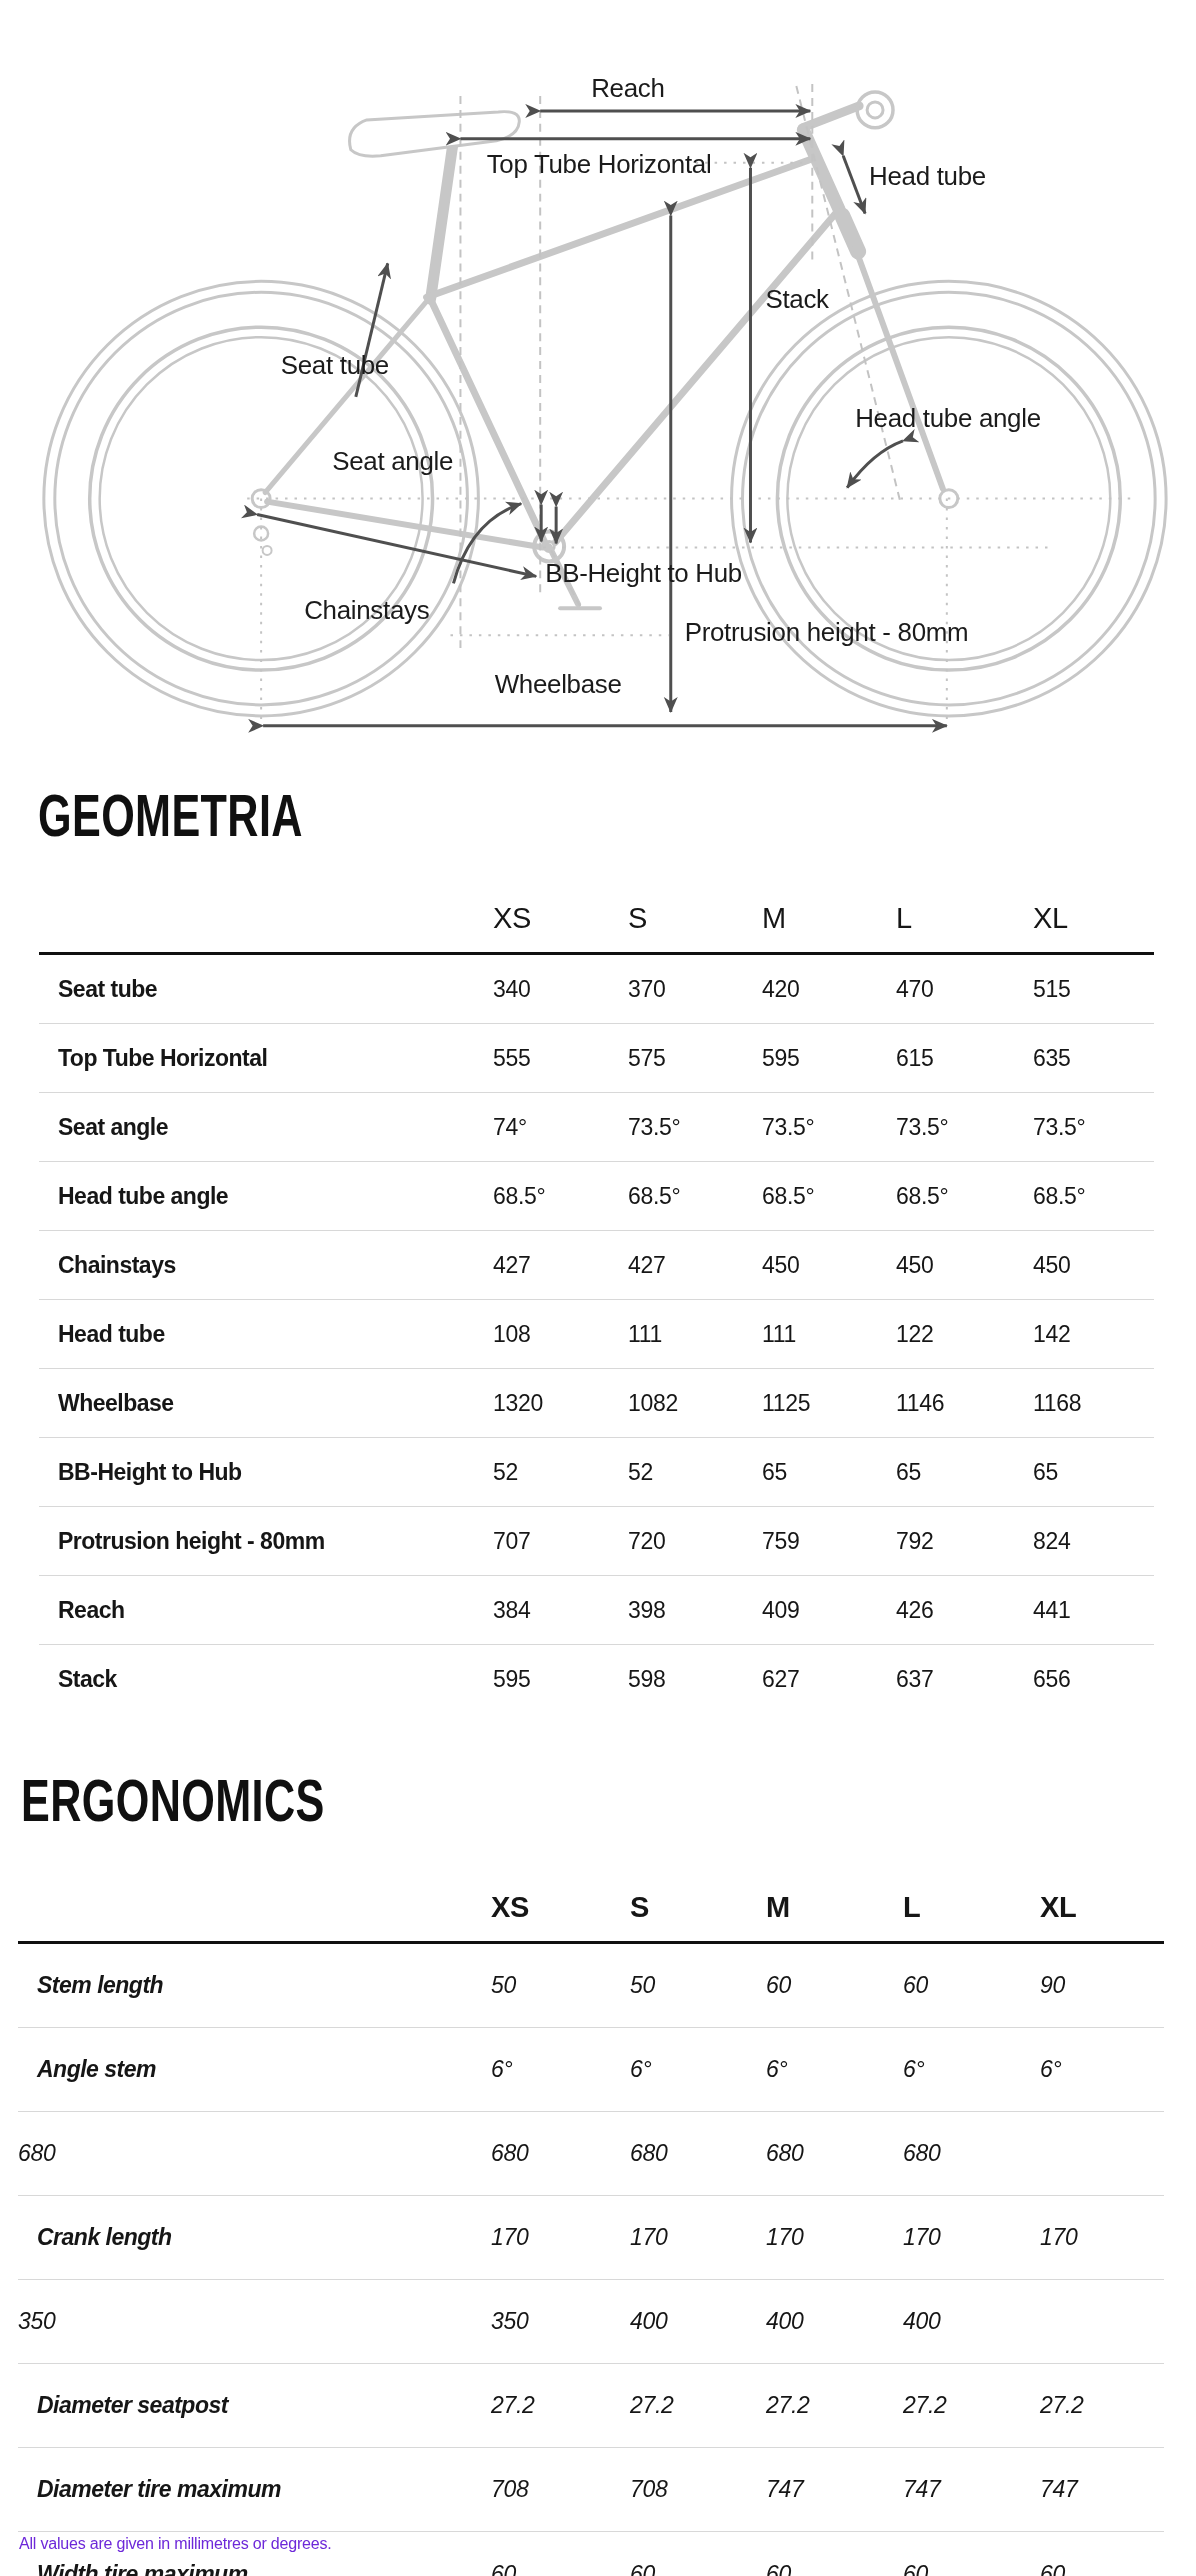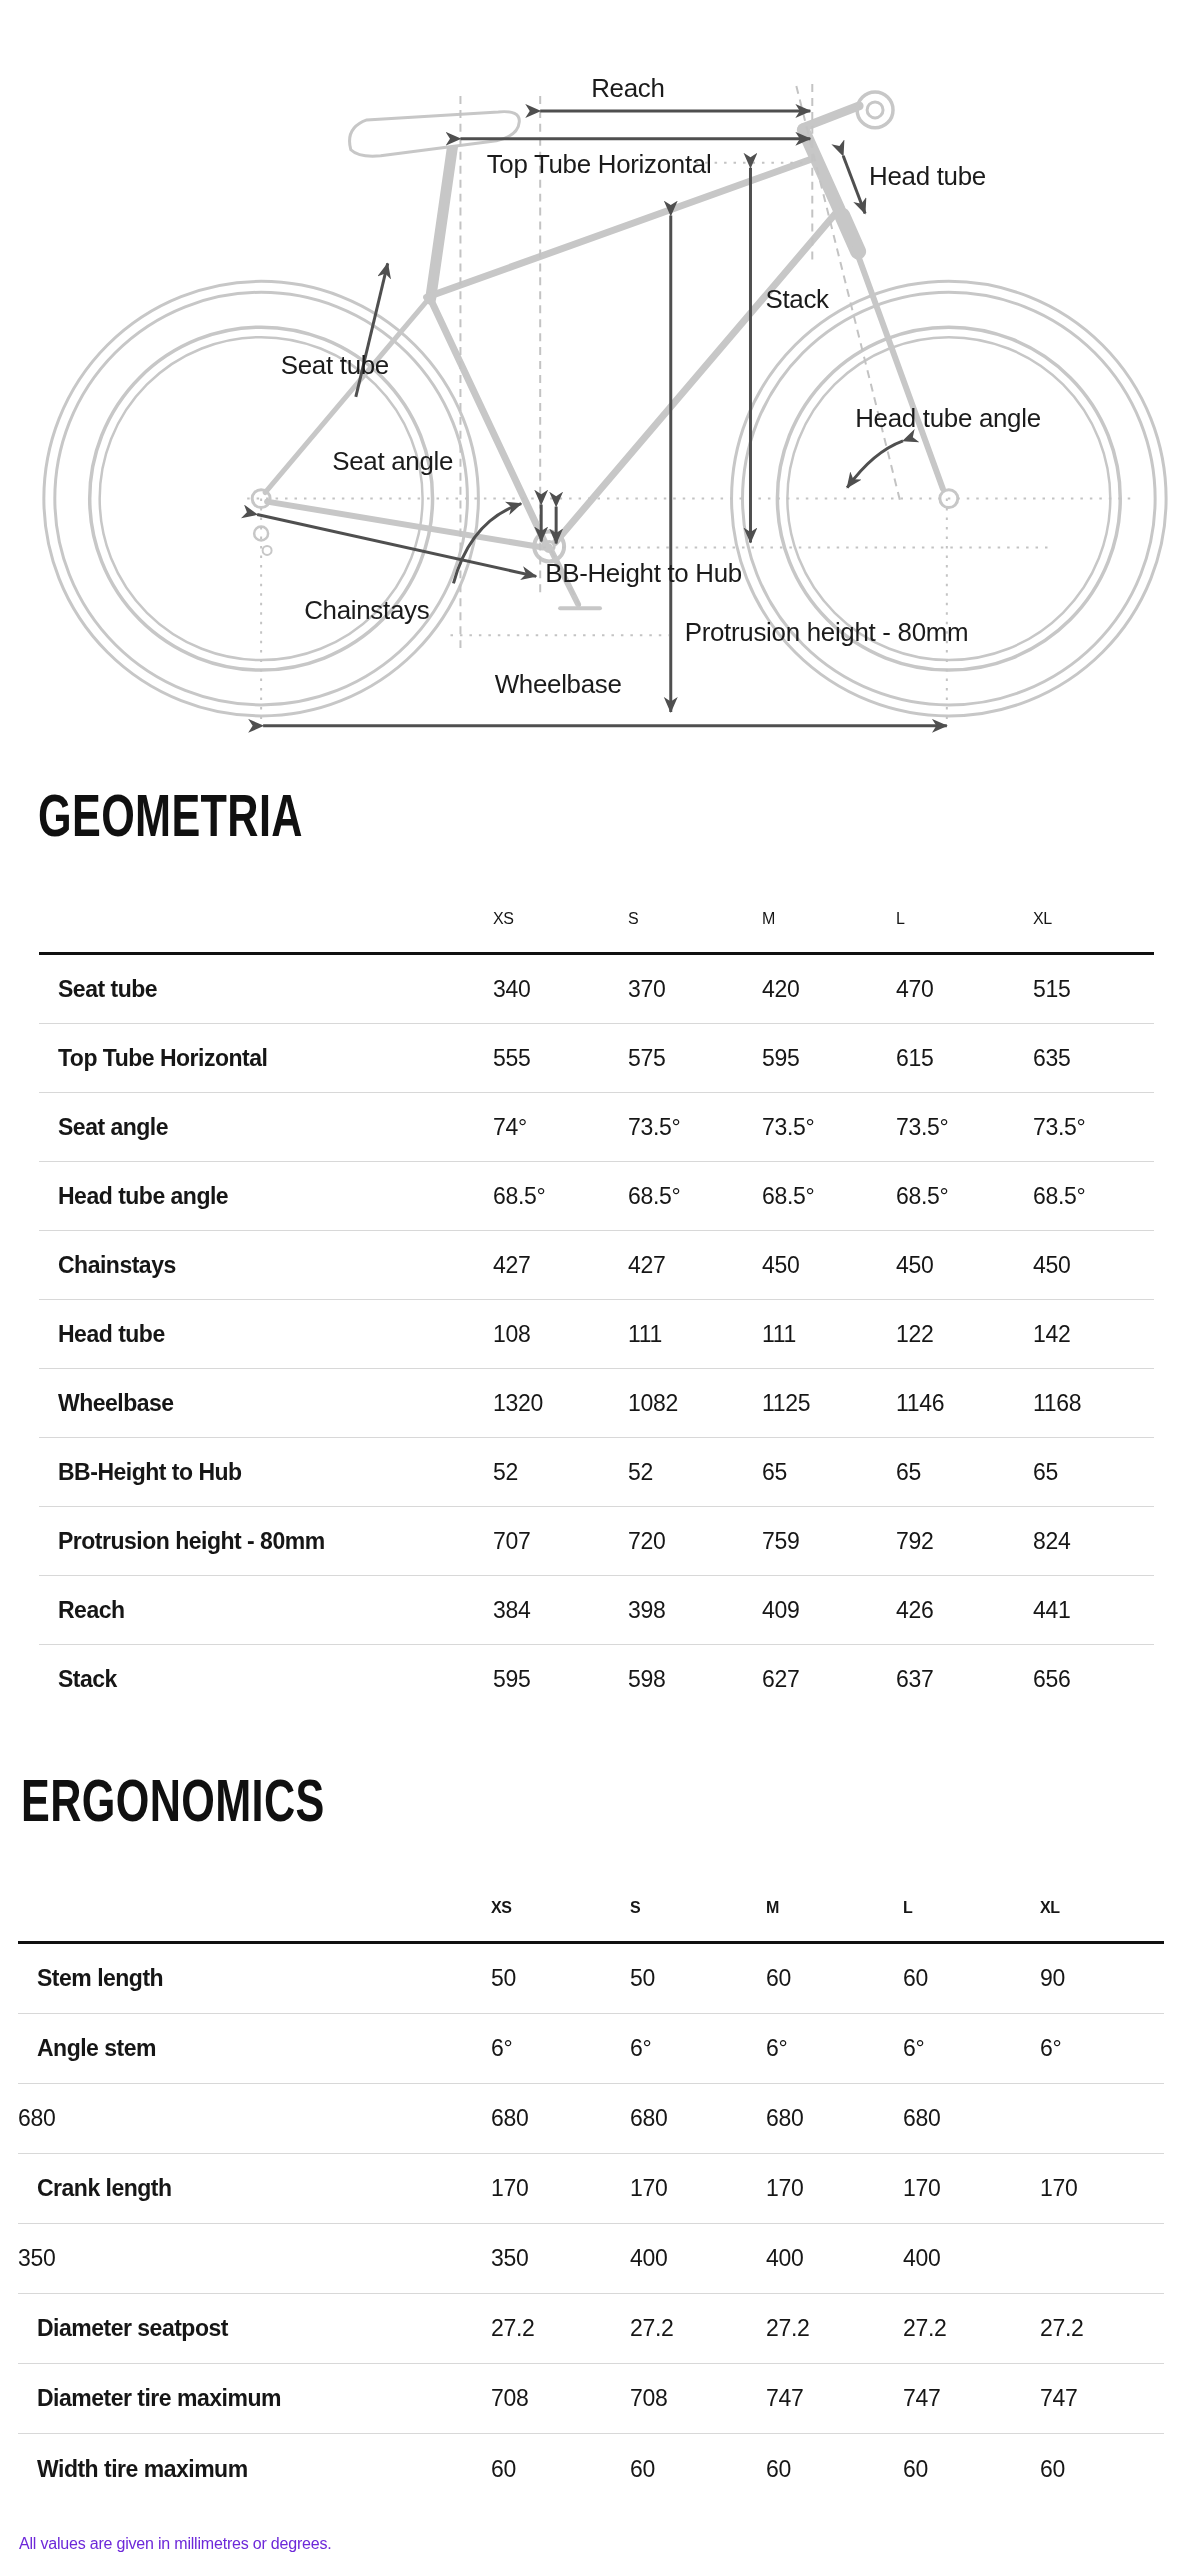--- a/index.html
+++ b/index.html
@@ -22,23 +22,23 @@
   #ergo-title { top:1771px; left:21px; }
   .spec-table { position:absolute; }
   #geo-table  { top:885px;  left:39px; width:1115px; }
   #ergo-table { top:1874px; left:18px; width:1146px; }
   .t-head { display:grid; height:70px; align-items:center;
             border-bottom:3px solid #101010; }
   #geo-table  .t-head, #geo-table  .t-row { grid-template-columns:454px 135px 134px 134px 137px 123px; }
   #ergo-table .t-head, #ergo-table .t-row { grid-template-columns:473px 139px 136px 137px 137px 127px; }
   .t-row { display:grid; align-items:center; border-bottom:1px solid #d8d8d8; }
   #geo-table  .t-row { height:69px; }
-  #ergo-table .t-row { height:70px; }
+  #ergo-table .t-row { height:84px;font-style:italic; }
   .t-row:last-child { border-bottom:none; }
-  .col-h { font-size:16px; font-weight:400; letter-spacing:-0.3px; }
+  .col-h { font-size:29px; font-weight:400; letter-spacing:-0.3px; }
   #ergo-table .col-h { font-weight:700; }
   .row-label { font-size:23px; font-weight:700; padding-left:19px; letter-spacing:-0.5px; }
   .cell-val  { font-size:23px; font-weight:400; letter-spacing:-0.3px; }
   .footer-note {
     position:absolute; top:2535px; left:19px; font-size:16px;
     letter-spacing:-0.2px; color:#6d28d9;
   }
 </style>
 </head>
 <body>

